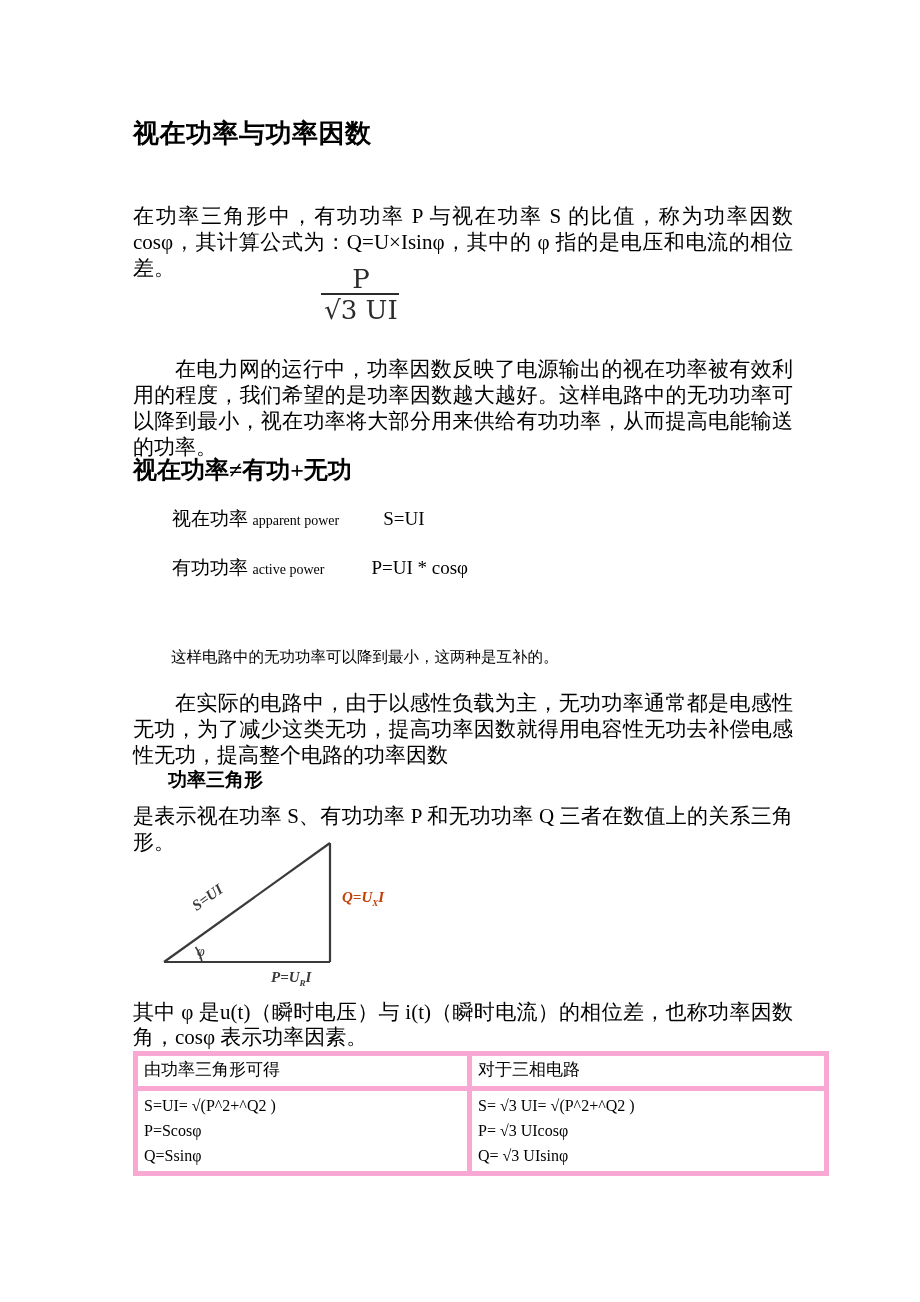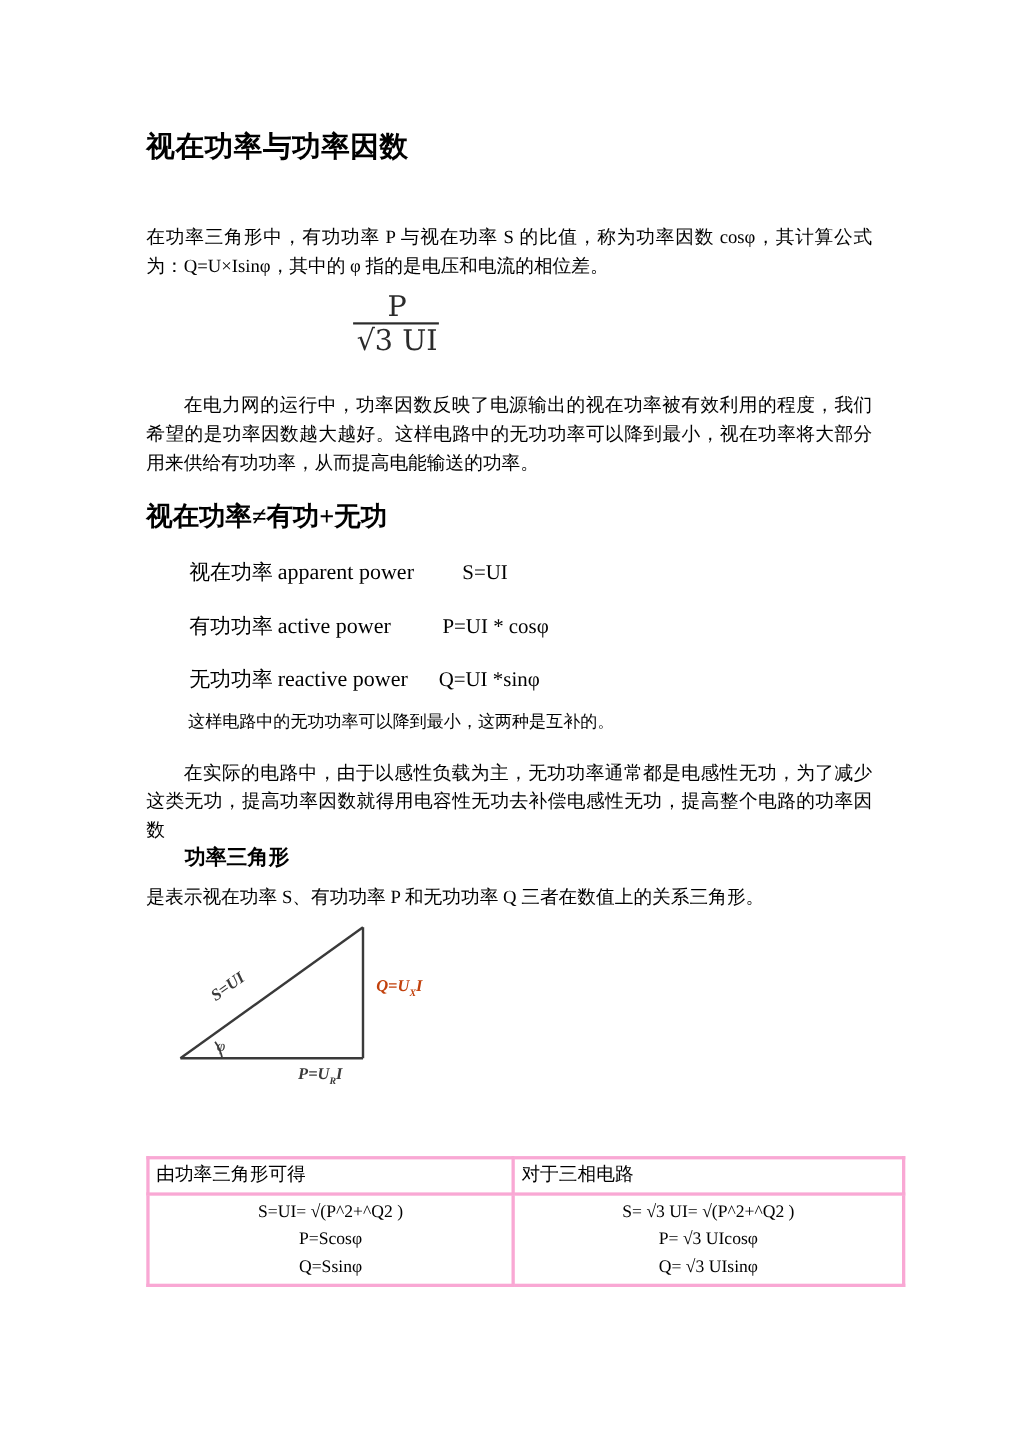--- a/index.html
+++ b/index.html
@@ -45,21 +45,21 @@
     font-family: "Liberation Serif", "DejaVu Serif", serif;
     font-size: 19px;
     font-weight: bold;
     line-height: 1.2;
     margin: 0;
     padding: 0;
   }
 
   
   .para {
-    font-size: 17px;
+    font-size: 21px;
     line-height: 26px;
     margin: 0;
     text-align: justify;
     text-justify: inter-ideograph;
   }
   .para-indent {
     text-indent: 2em;
   }
   .para-small {
     font-size: 15.5px;
@@ -71,21 +71,21 @@
   .defrow {
     font-size: 18px;
     line-height: 1.2;
     white-space: nowrap;
   }
   .defrow .cn {
     font-size: 19px;
     text-align: right;
   }
   .defrow .en {
-    font-size: 20px;
+    font-size: 14px;
   }
   .defrow .eq {
     font-size: 19px;
   }
 
   
   .abs { position: absolute; }
 
   
   .formula-img {
@@ -144,35 +144,34 @@
   
   .tbl {
     position: absolute;
     left: 133px;
     top: 1051px;
     width: 657px;
     border-collapse: collapse;
     table-layout: fixed;
   }
   .tbl td {
-    border: 3px solid #f9a8d4;
+    border: 5px solid #f9a8d4;
     padding: 2px 6px 3px 6px;
     vertical-align: top;
   }
   .tbl .hdr {
     font-size: 17px;
     line-height: 24px;
     font-weight: normal;
     height: 25px;
   }
   .tbl .cell {
     font-size: 16px;
     line-height: 25px;
     font-family: "Liberation Serif", "DejaVu Serif", serif;
-    text-align: center;
   }
   .tbl .cell div { white-space: nowrap; }
   .col1 { width: 317px; }
   .col2 { width: 340px; }
 </style>
 </head>
 <body>
 
 <div class="page">
 
@@ -193,23 +192,20 @@
   <h2 class="h2 abs" style="left:133px; top:456px; width:660px;">视在功率≠有功+无功</h2>
 
   <div class="defrow abs" style="left:172px; top:508px;">
     <span class="cn">视在功率</span><span>&nbsp;</span><span class="en">apparent power</span><span style="display:inline-block;width:44px"></span><span class="eq">S=UI</span>
   </div>
 
   <div class="defrow abs" style="left:172px; top:557px;">
     <span class="cn">有功功率</span><span>&nbsp;</span><span class="en">active power</span><span style="display:inline-block;width:47px"></span><span class="eq">P=UI * cosφ</span>
   </div>
 
-  <div class="defrow abs" style="left:172px; top:606px;">
-    <span class="cn">无功功率</span><span>&nbsp;</span><span class="en">reactive power</span><span style="display:inline-block;width:28px"></span><span class="eq">Q=UI *sinφ</span>
-  </div>
 
   <p class="para-small abs" style="left:171px; top:644px; width:620px;">这样电路中的无功功率可以降到最小，这两种是互补的。</p>
 
   <p class="para para-indent abs" style="left:133px; top:690px; width:660px;">在实际的电路中，由于以感性负载为主，无功功率通常都是电感性无功，为了减少这类无功，提高功率因数就得用电容性无功去补偿电感性无功，提高整个电路的功率因数</p>
 
   <h3 class="h3 abs" style="left:168px; top:769px; width:620px;">功率三角形</h3>
 
   <p class="para abs" style="left:133px; top:803px; width:660px;">是表示视在功率 S、有功功率 P 和无功功率 Q 三者在数值上的关系三角形。</p>
 
   <div class="triangle-fig">
@@ -239,20 +235,21 @@
       <span>Q=U</span><sub style="font-size:9px">X</sub><span>I</span>
     </div>
 
     <div style="position:absolute; left:76px; top:133px;
                 font-family:'Liberation Serif', serif; font-style: italic;
                 font-weight: bold; font-size: 15px; color:#3a3a3a; white-space:nowrap;margin-left:45px;">
       <span>P=U</span><sub style="font-size:9px">R</sub><span>I</span>
     </div>
   </div>
 
+  <p class="para abs" style="left:133px; top:1000px; width:660px; line-height:25px;">其中 φ 是u(t)（瞬时电压）与 i(t)（瞬时电流）的相位差，也称功率因数角，cosφ 表示功率因素。</p>
 
   <table class="tbl">
     <tbody>
       <tr>
         <td class="hdr col1">由功率三角形可得</td>
         <td class="hdr col2">对于三相电路</td>
       </tr>
       <tr>
         <td class="cell col1">
           <div>S=UI= √(P^2+^Q2 )</div>

